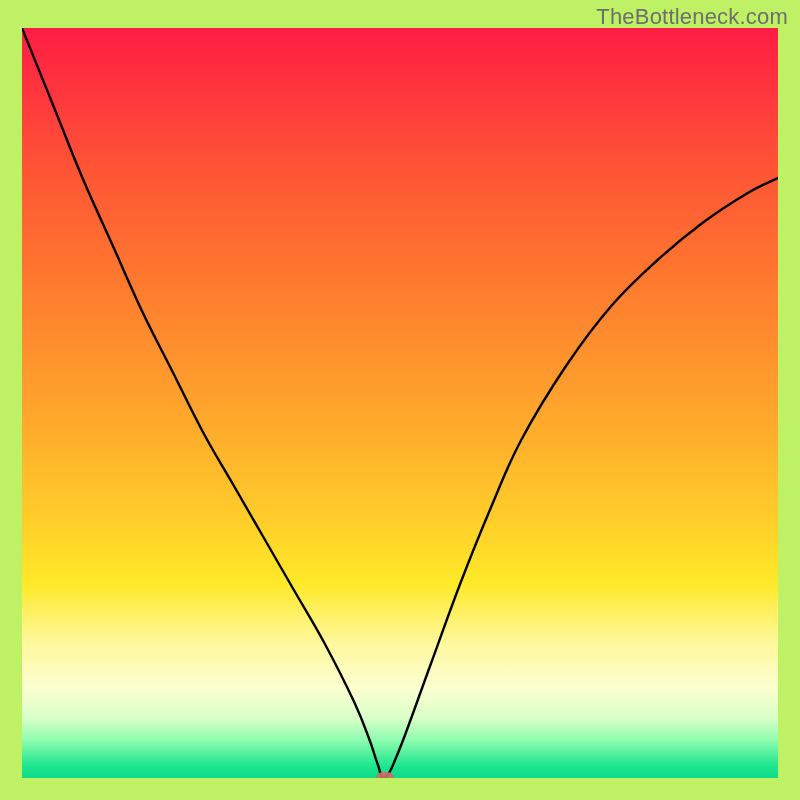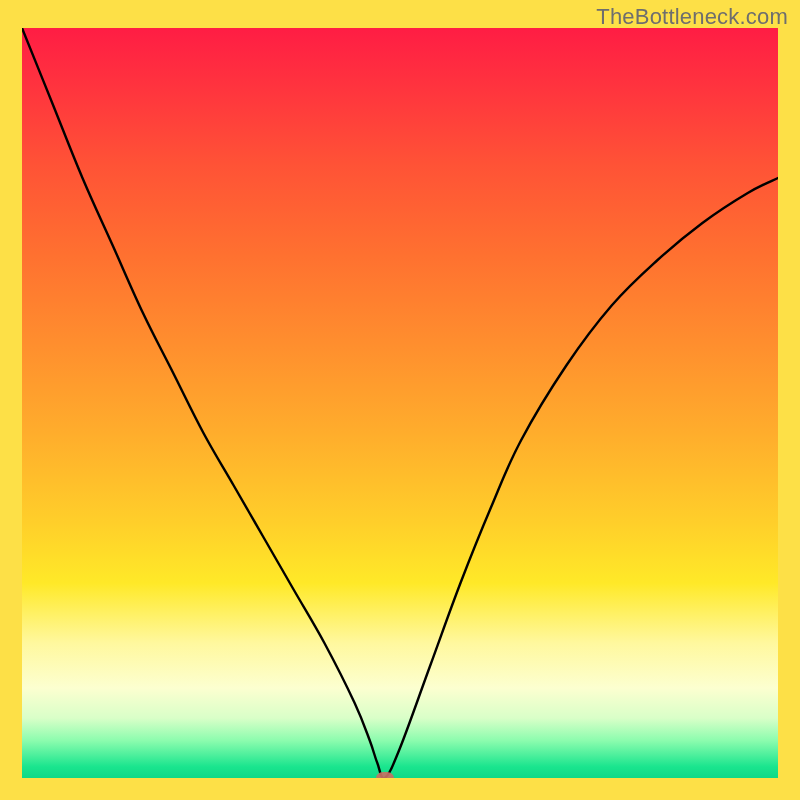--- a/index.html
+++ b/index.html
@@ -9,21 +9,21 @@
     height: 800px;
     background: #000;
     overflow: hidden;
   }
   .frame {
     position: absolute;
     left: 0;
     top: 0;
     width: 800px;
     height: 800px;
-    background: #fde047;
+    background: #bef264;
   }
   .watermark {
     position: absolute;
     top: 4px;
     right: 12px;
     font-family: Arial, Helvetica, sans-serif;
     font-size: 22px;
     font-weight: 500;
     color: #6e6e6e;
     letter-spacing: 0.2px;

